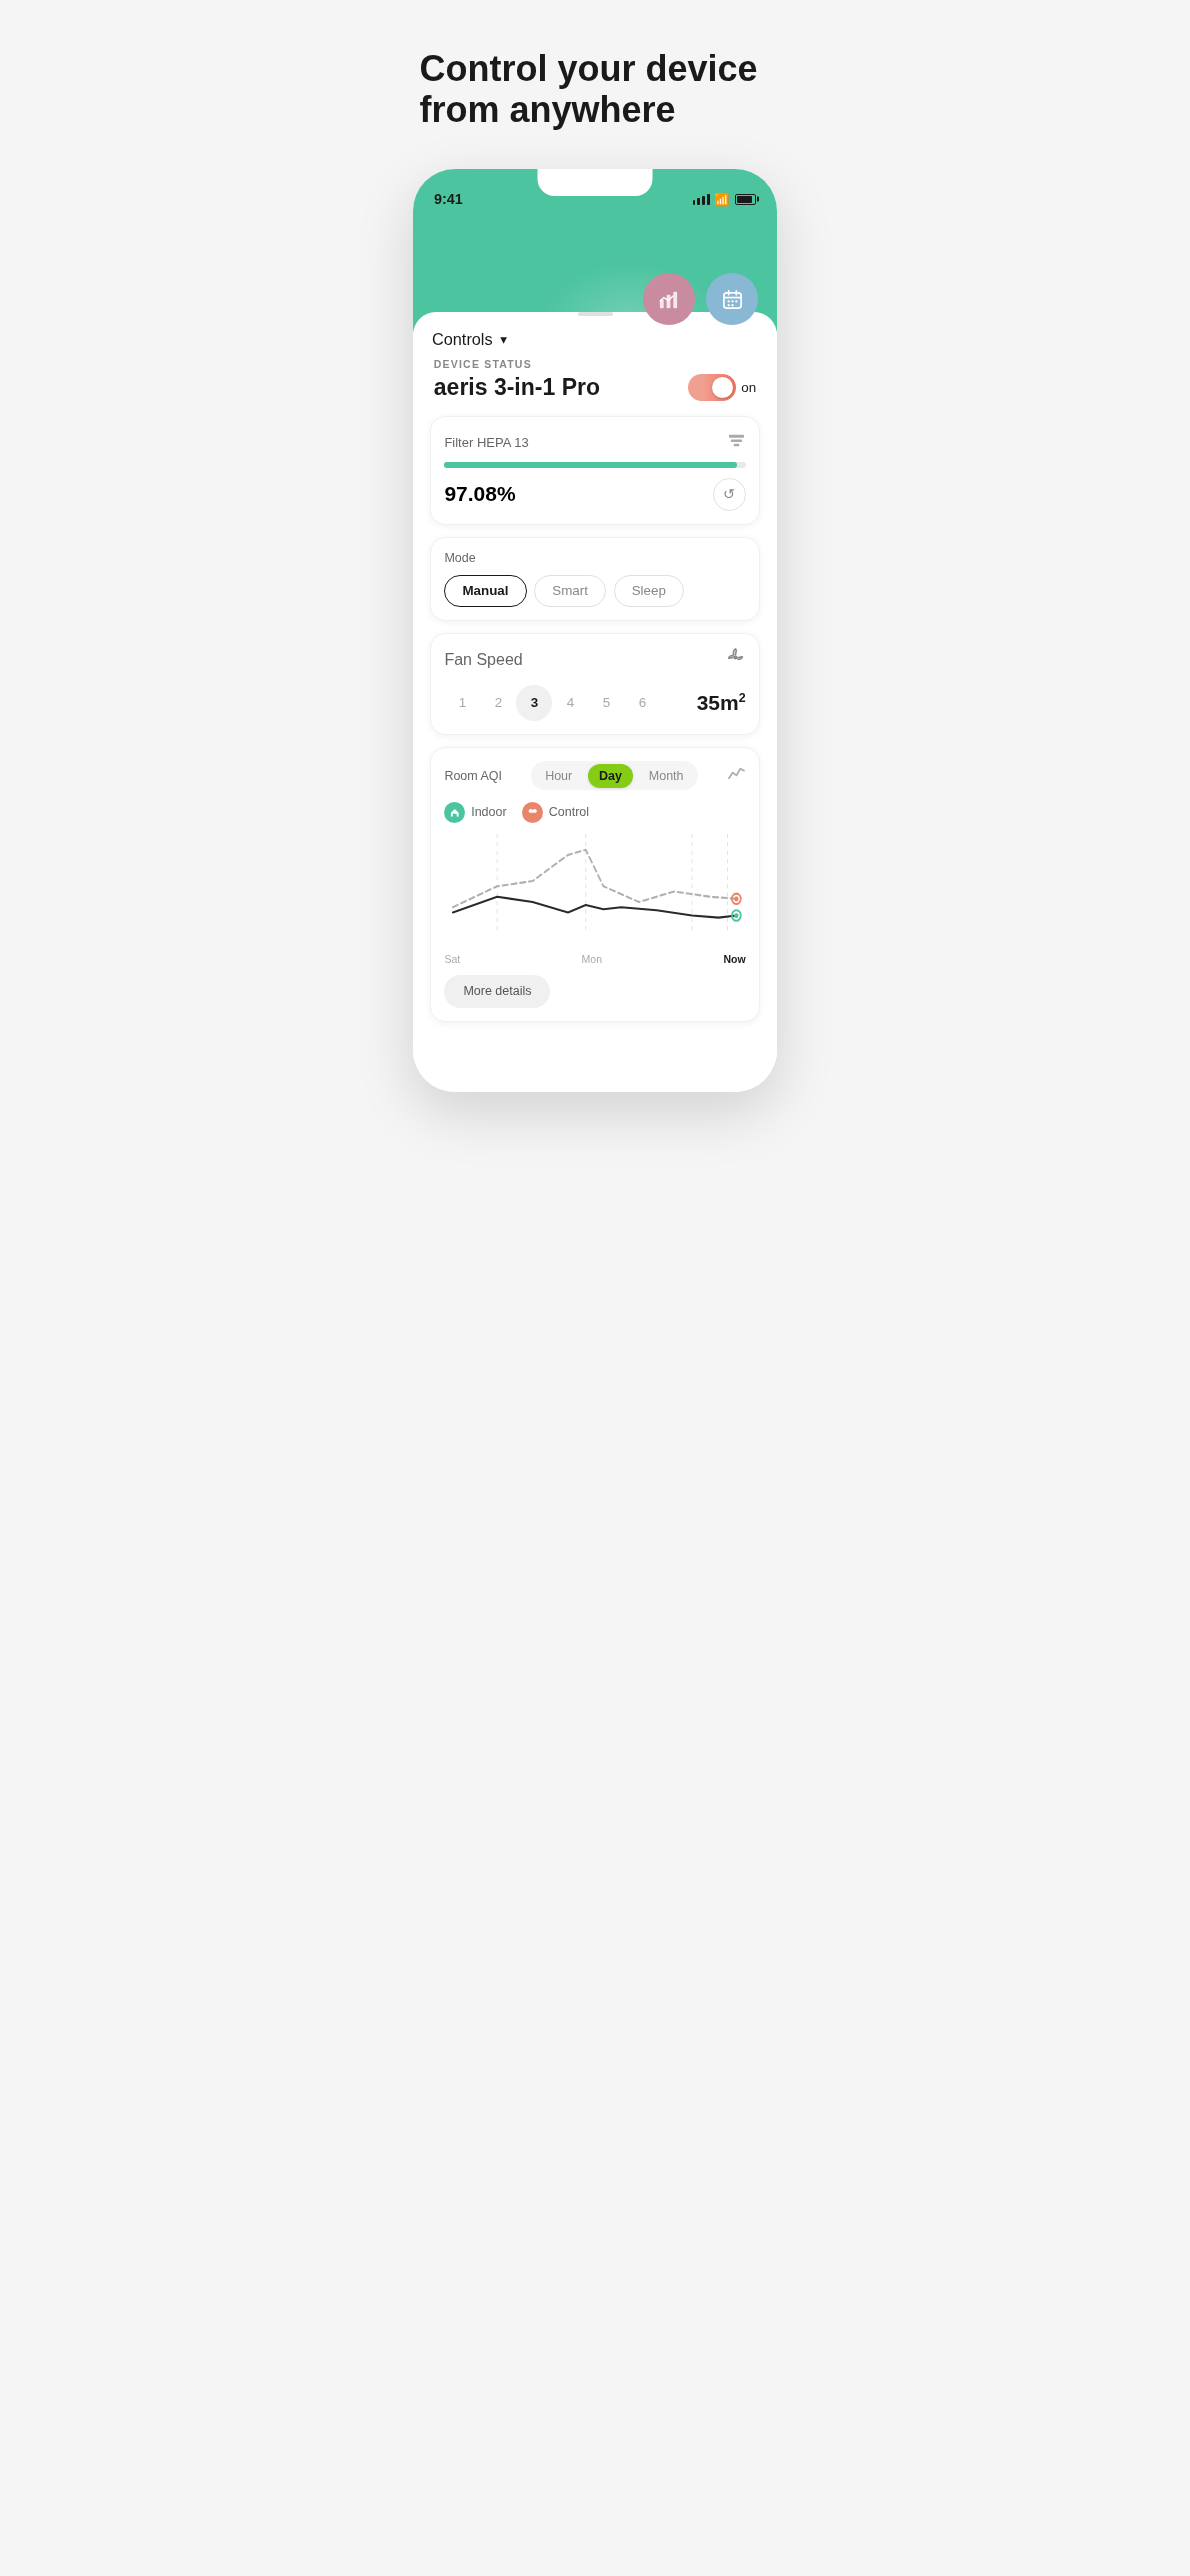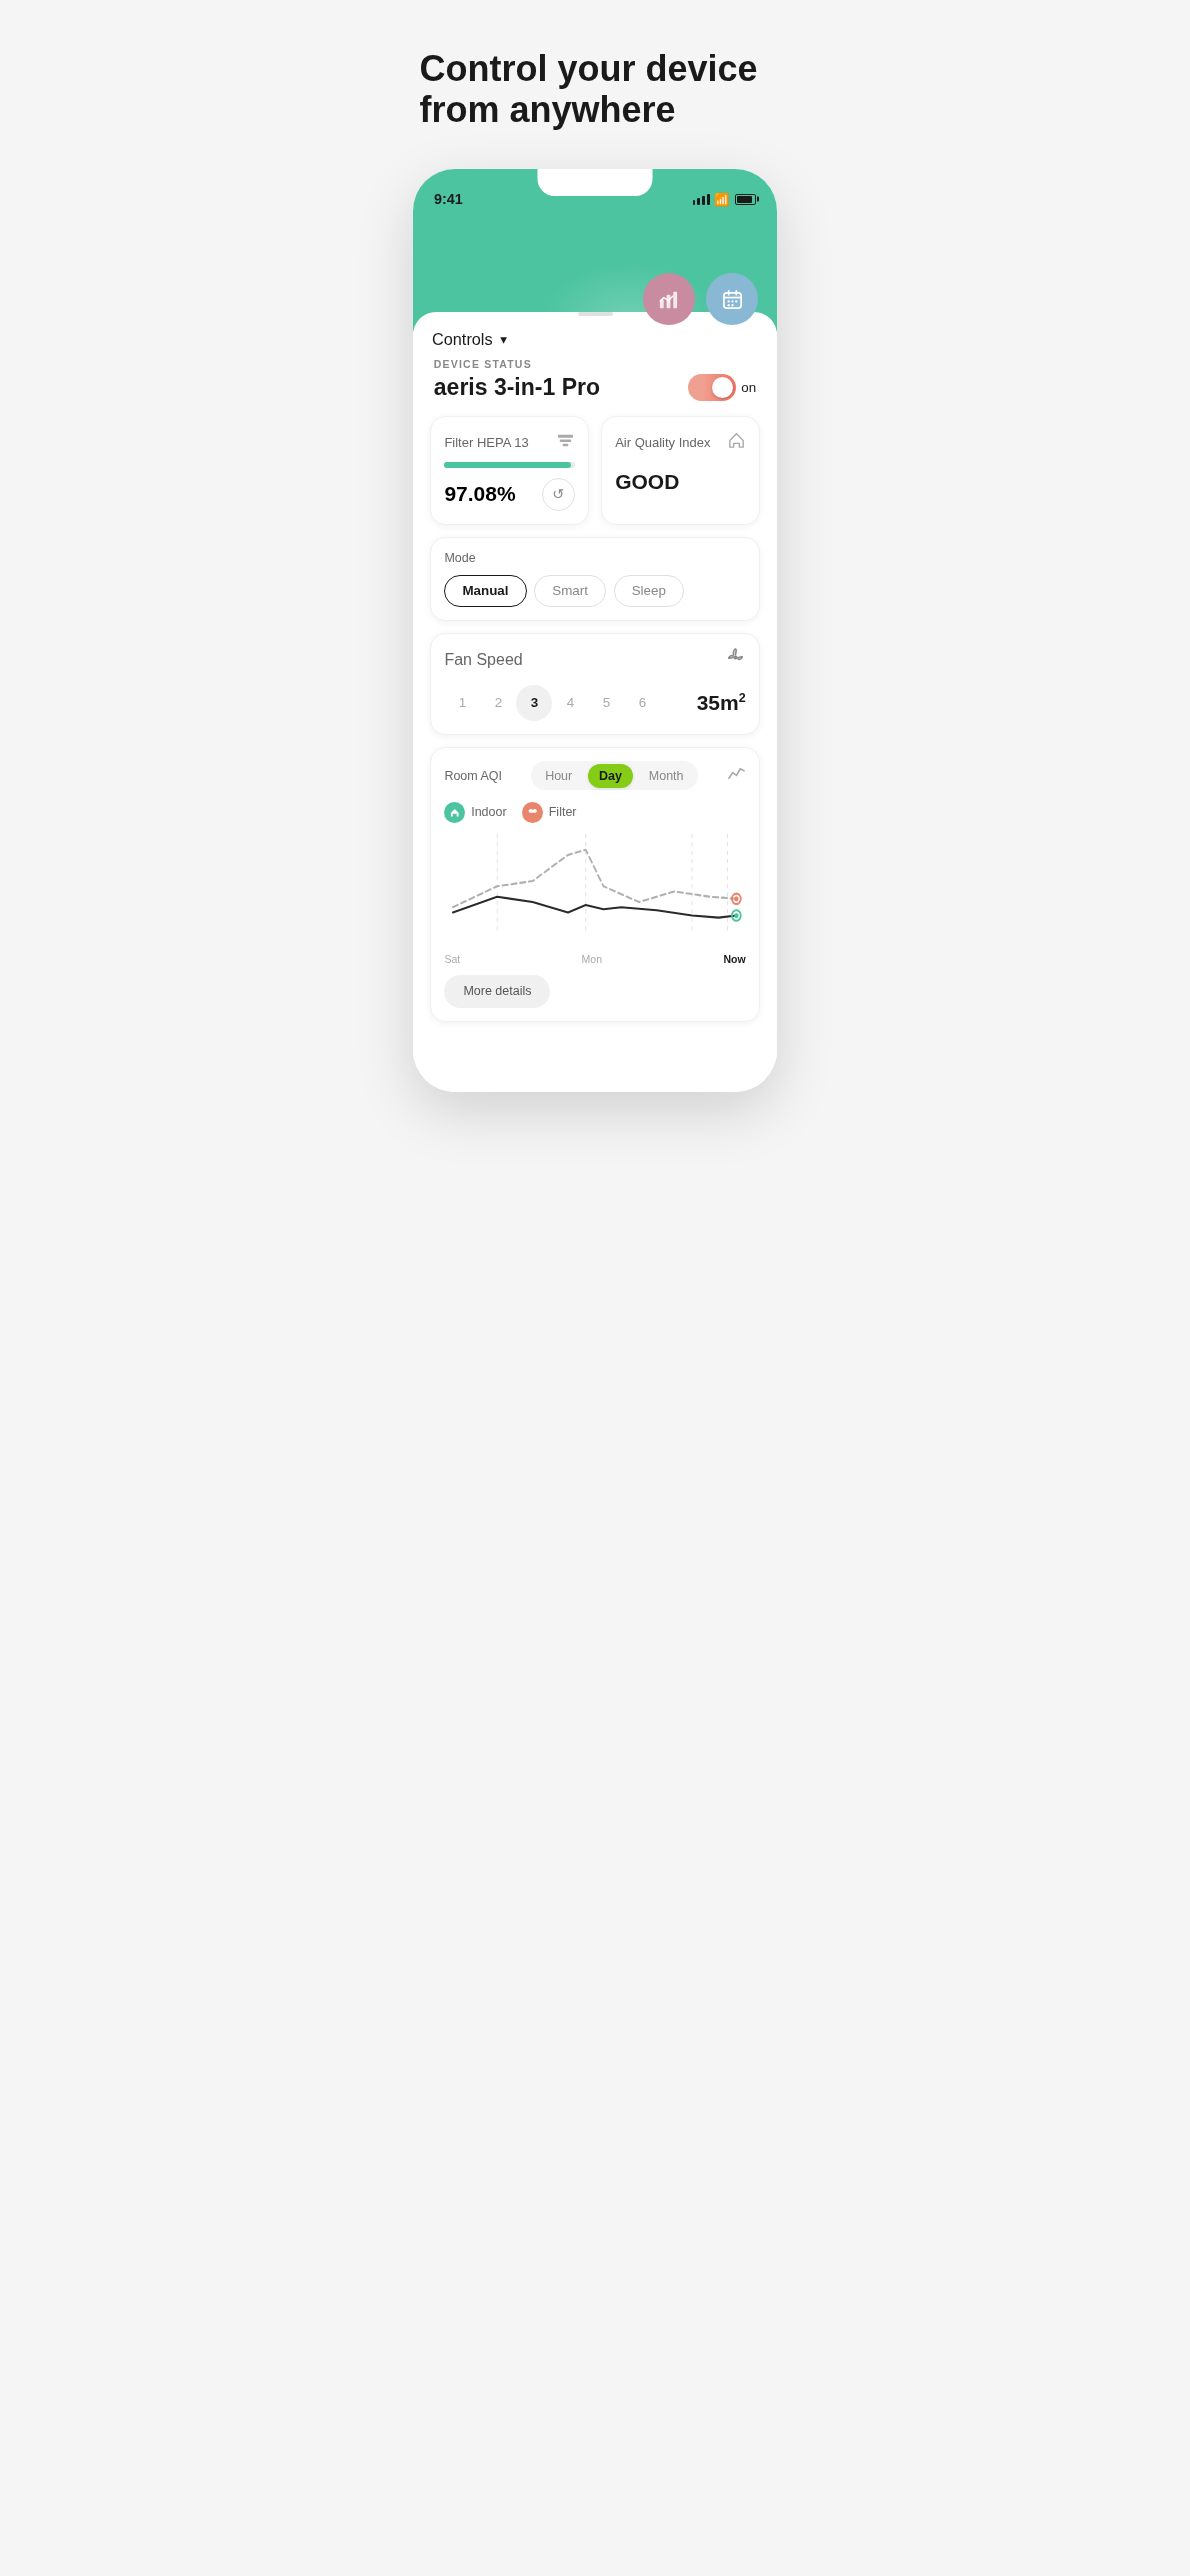--- a/index.html
+++ b/index.html
@@ -661,33 +661,20 @@
             </div>
             <div class="filter-progress">
               <div class="filter-progress-fill"></div>
             </div>
             <div class="card-value-row">
               <span class="card-value">97.08%</span>
               <button class="refresh-btn">↺</button>
             </div>
           </div>
 
-          <div class="card card-half">
-            <div class="card-header">
-              <span class="card-title">Air Quality Index</span>
-              <span class="card-icon">
-                <svg width="19" height="19" viewBox="0 0 20 20" fill="none">
-                  <path d="M3 10L10 3L17 10V17H13V13H7V17H3V10Z" stroke="#aaa" stroke-width="1.5" fill="none"></path>
-                </svg>
-              </span>
-            </div>
-            <div style="margin-top: 15.3px;">
-              <span class="aqi-good">GOOD</span>
-            </div>
-          </div>
         </div>
 
         <div class="card card-full">
           <p class="mode-header">Mode</p>
           <div class="mode-options">
             <button class="mode-btn active">Manual</button>
             <button class="mode-btn">Smart</button>
             <button class="mode-btn">Sleep</button>
           </div>
         </div>
@@ -739,21 +726,21 @@
                 </svg>
               </div>
               <span>Indoor</span>
             </div>
             <div class="legend-item">
               <div class="legend-dot outdoor">
                 <svg width="11.5" height="11.5" viewBox="0 0 12 12" fill="none">
                   <path d="M6 3 Q8 1 10 3 Q11 5 9 6 H3 Q1 5 2 3 Q4 1 6 3Z" fill="white"></path>
                 </svg>
               </div>
-              <span>Filter</span>
+              <span>Control</span>
             </div>
           </div>
 
           
           <div class="chart-container">
             <svg viewBox="0 0 340 110" preserveAspectRatio="none">
 
               <line x1="60" y1="0" x2="60" y2="95" stroke="#e0e0e0" stroke-width="1" stroke-dasharray="4,4"></line>
               <line x1="160" y1="0" x2="160" y2="95" stroke="#e0e0e0" stroke-width="1" stroke-dasharray="4,4"></line>
               <line x1="280" y1="0" x2="280" y2="95" stroke="#e0e0e0" stroke-width="1" stroke-dasharray="4,4"></line>

